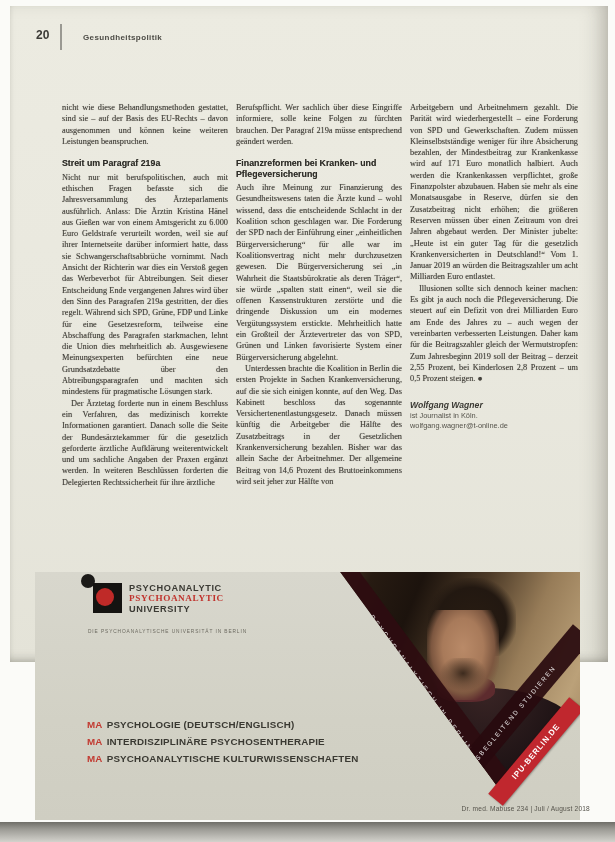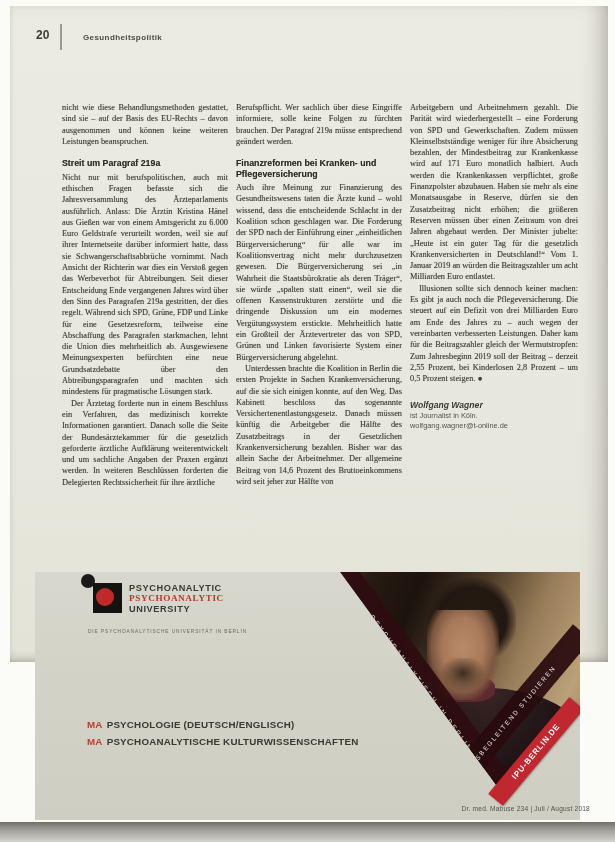--- a/index.html
+++ b/index.html
@@ -130,20 +130,21 @@
       <div class="logo-tx">
         <div>PSYCHOANALYTIC</div>
         <div class="red">PSYCHOANALYTIC</div>
         <div>UNIVERSITY</div>
       </div>
       <div class="tagline">DIE PSYCHOANALYTISCHE UNIVERSITÄT IN BERLIN</div>
 
 
       <div class="prog">
         <div><span class="ma">MA</span><span>PSYCHOLOGIE (DEUTSCH/ENGLISCH)</span></div>
+        <div><span class="ma">MA</span><span>INTERDISZIPLINÄRE PSYCHOSENTHERAPIE</span></div>
         <div><span class="ma">MA</span><span>PSYCHOANALYTISCHE KULTURWISSENSCHAFTEN</span></div>
       </div>
     </div>
 
     <div id="mag-footer">Dr. med. Mabuse 234 | Juli / August 2018</div>
   </div>
 
   <div id="bottom-band"></div>
 </div>
 

